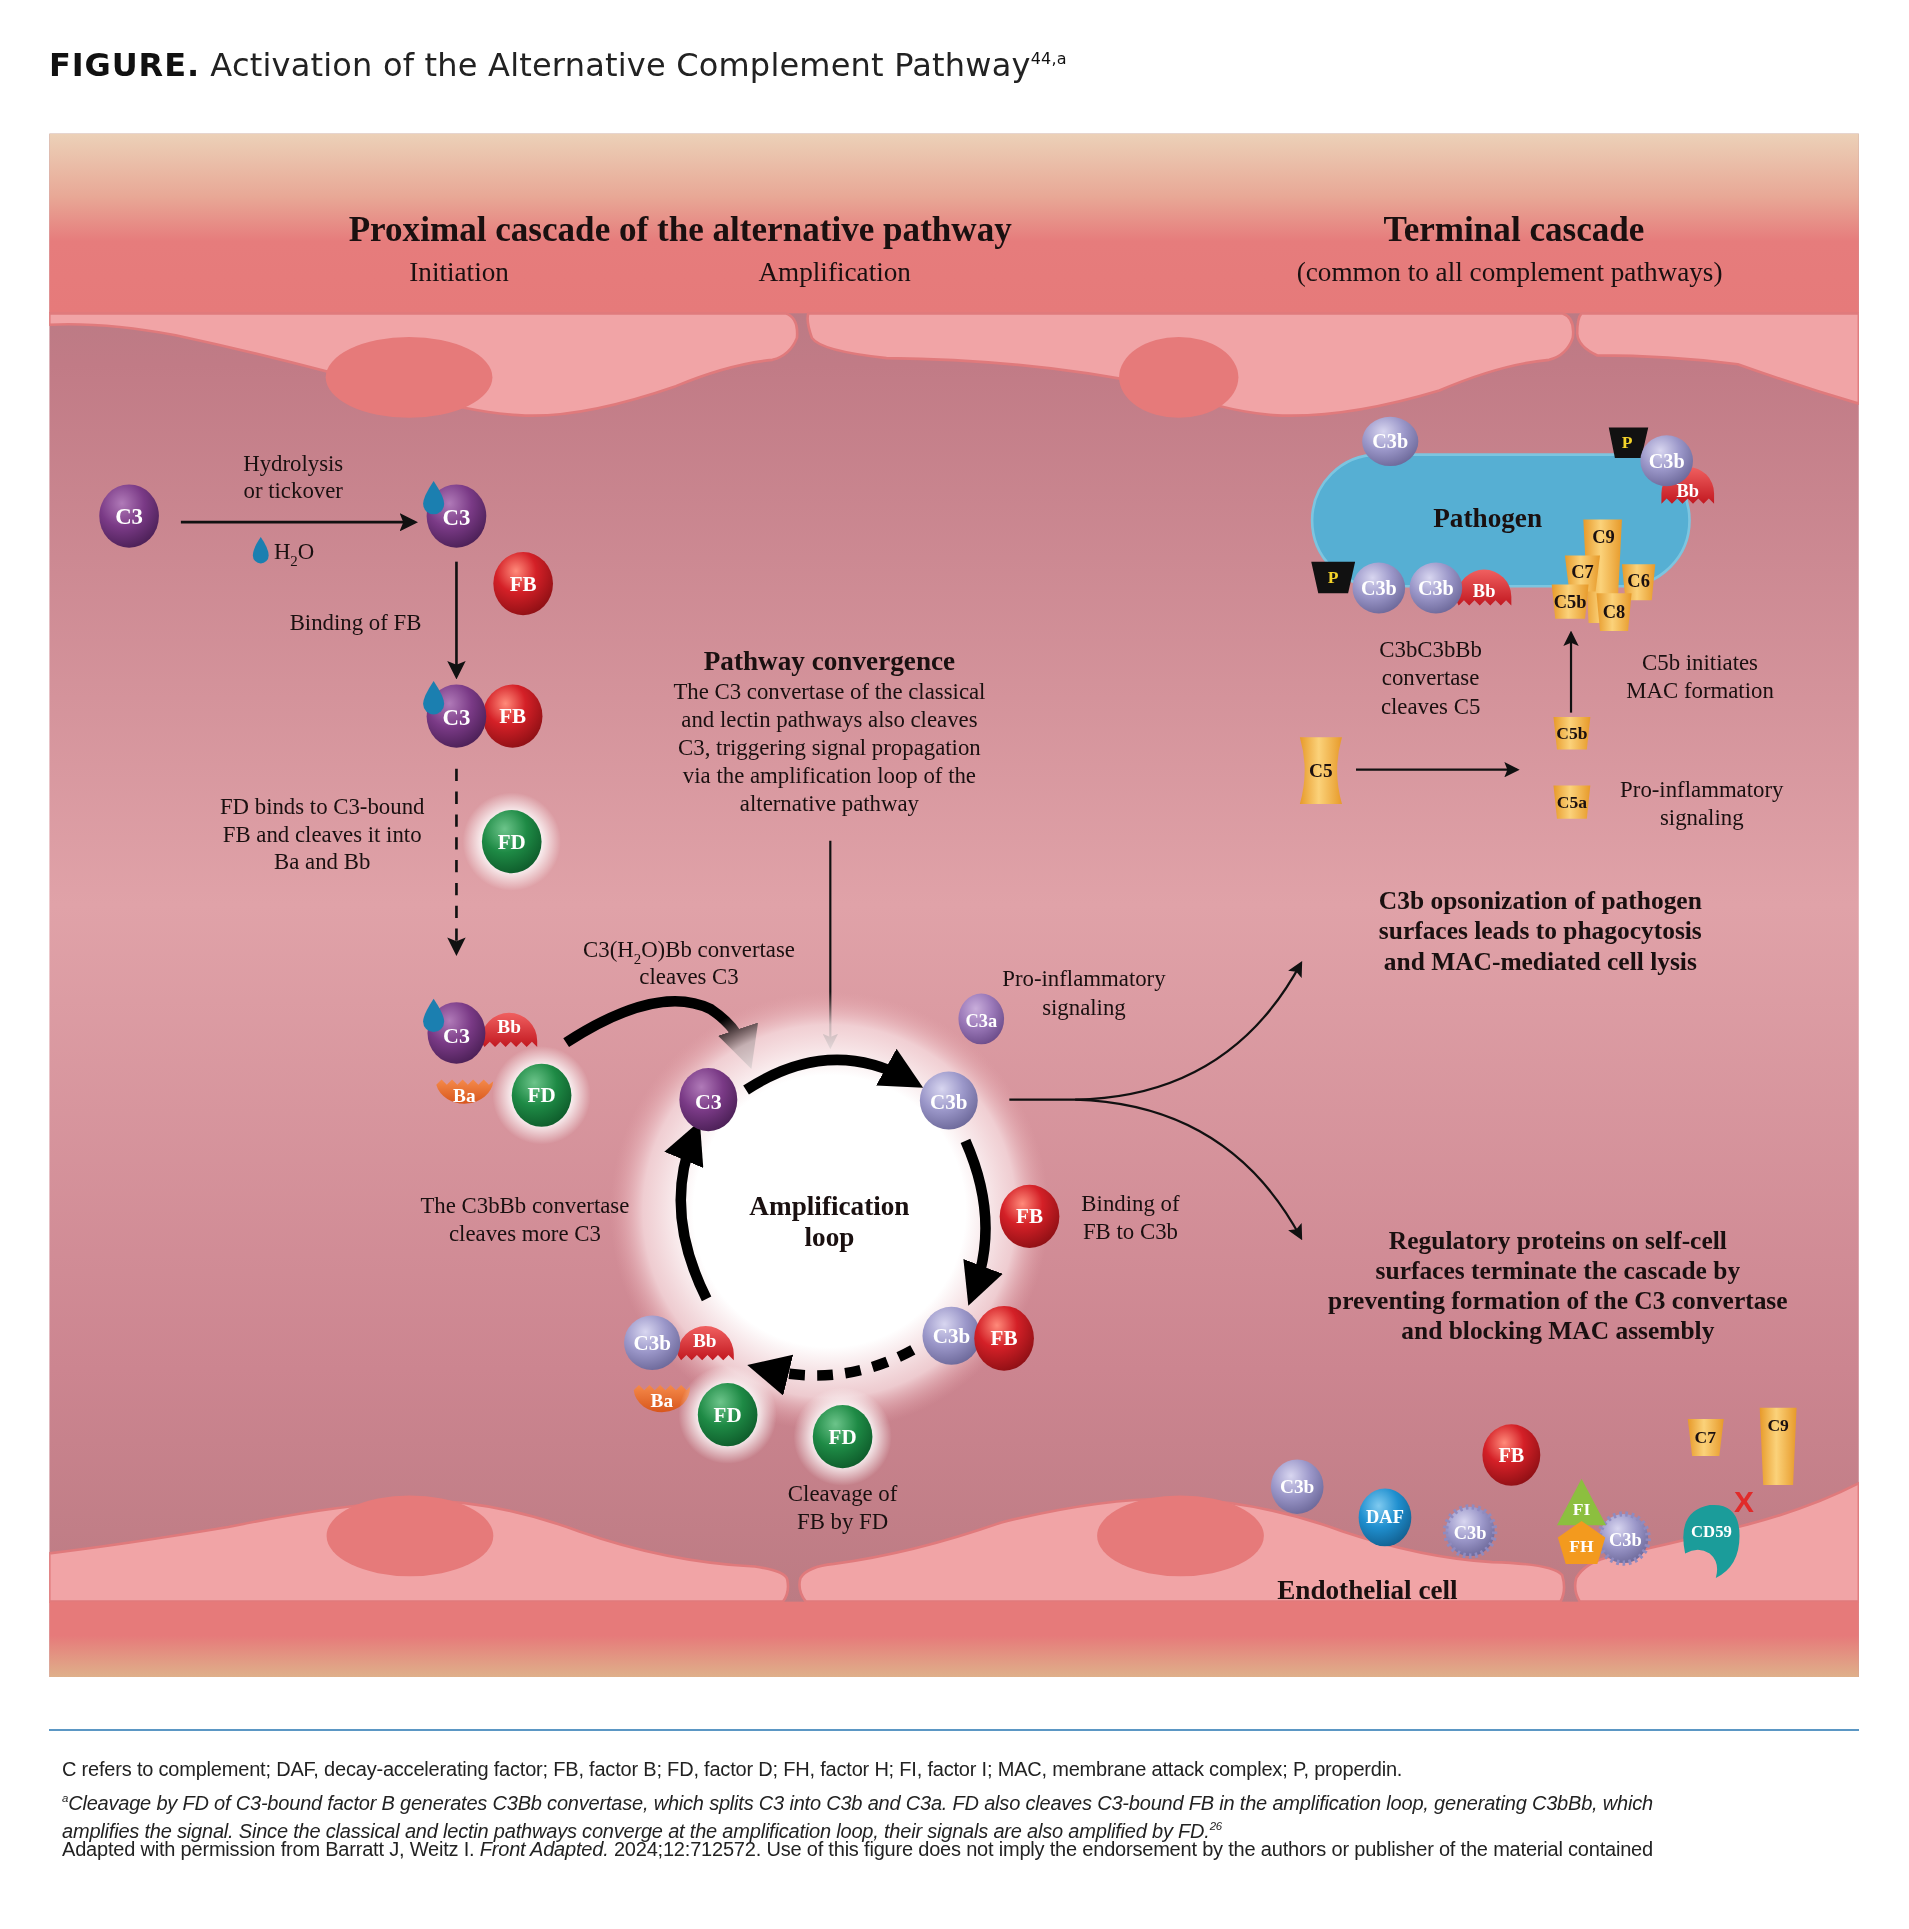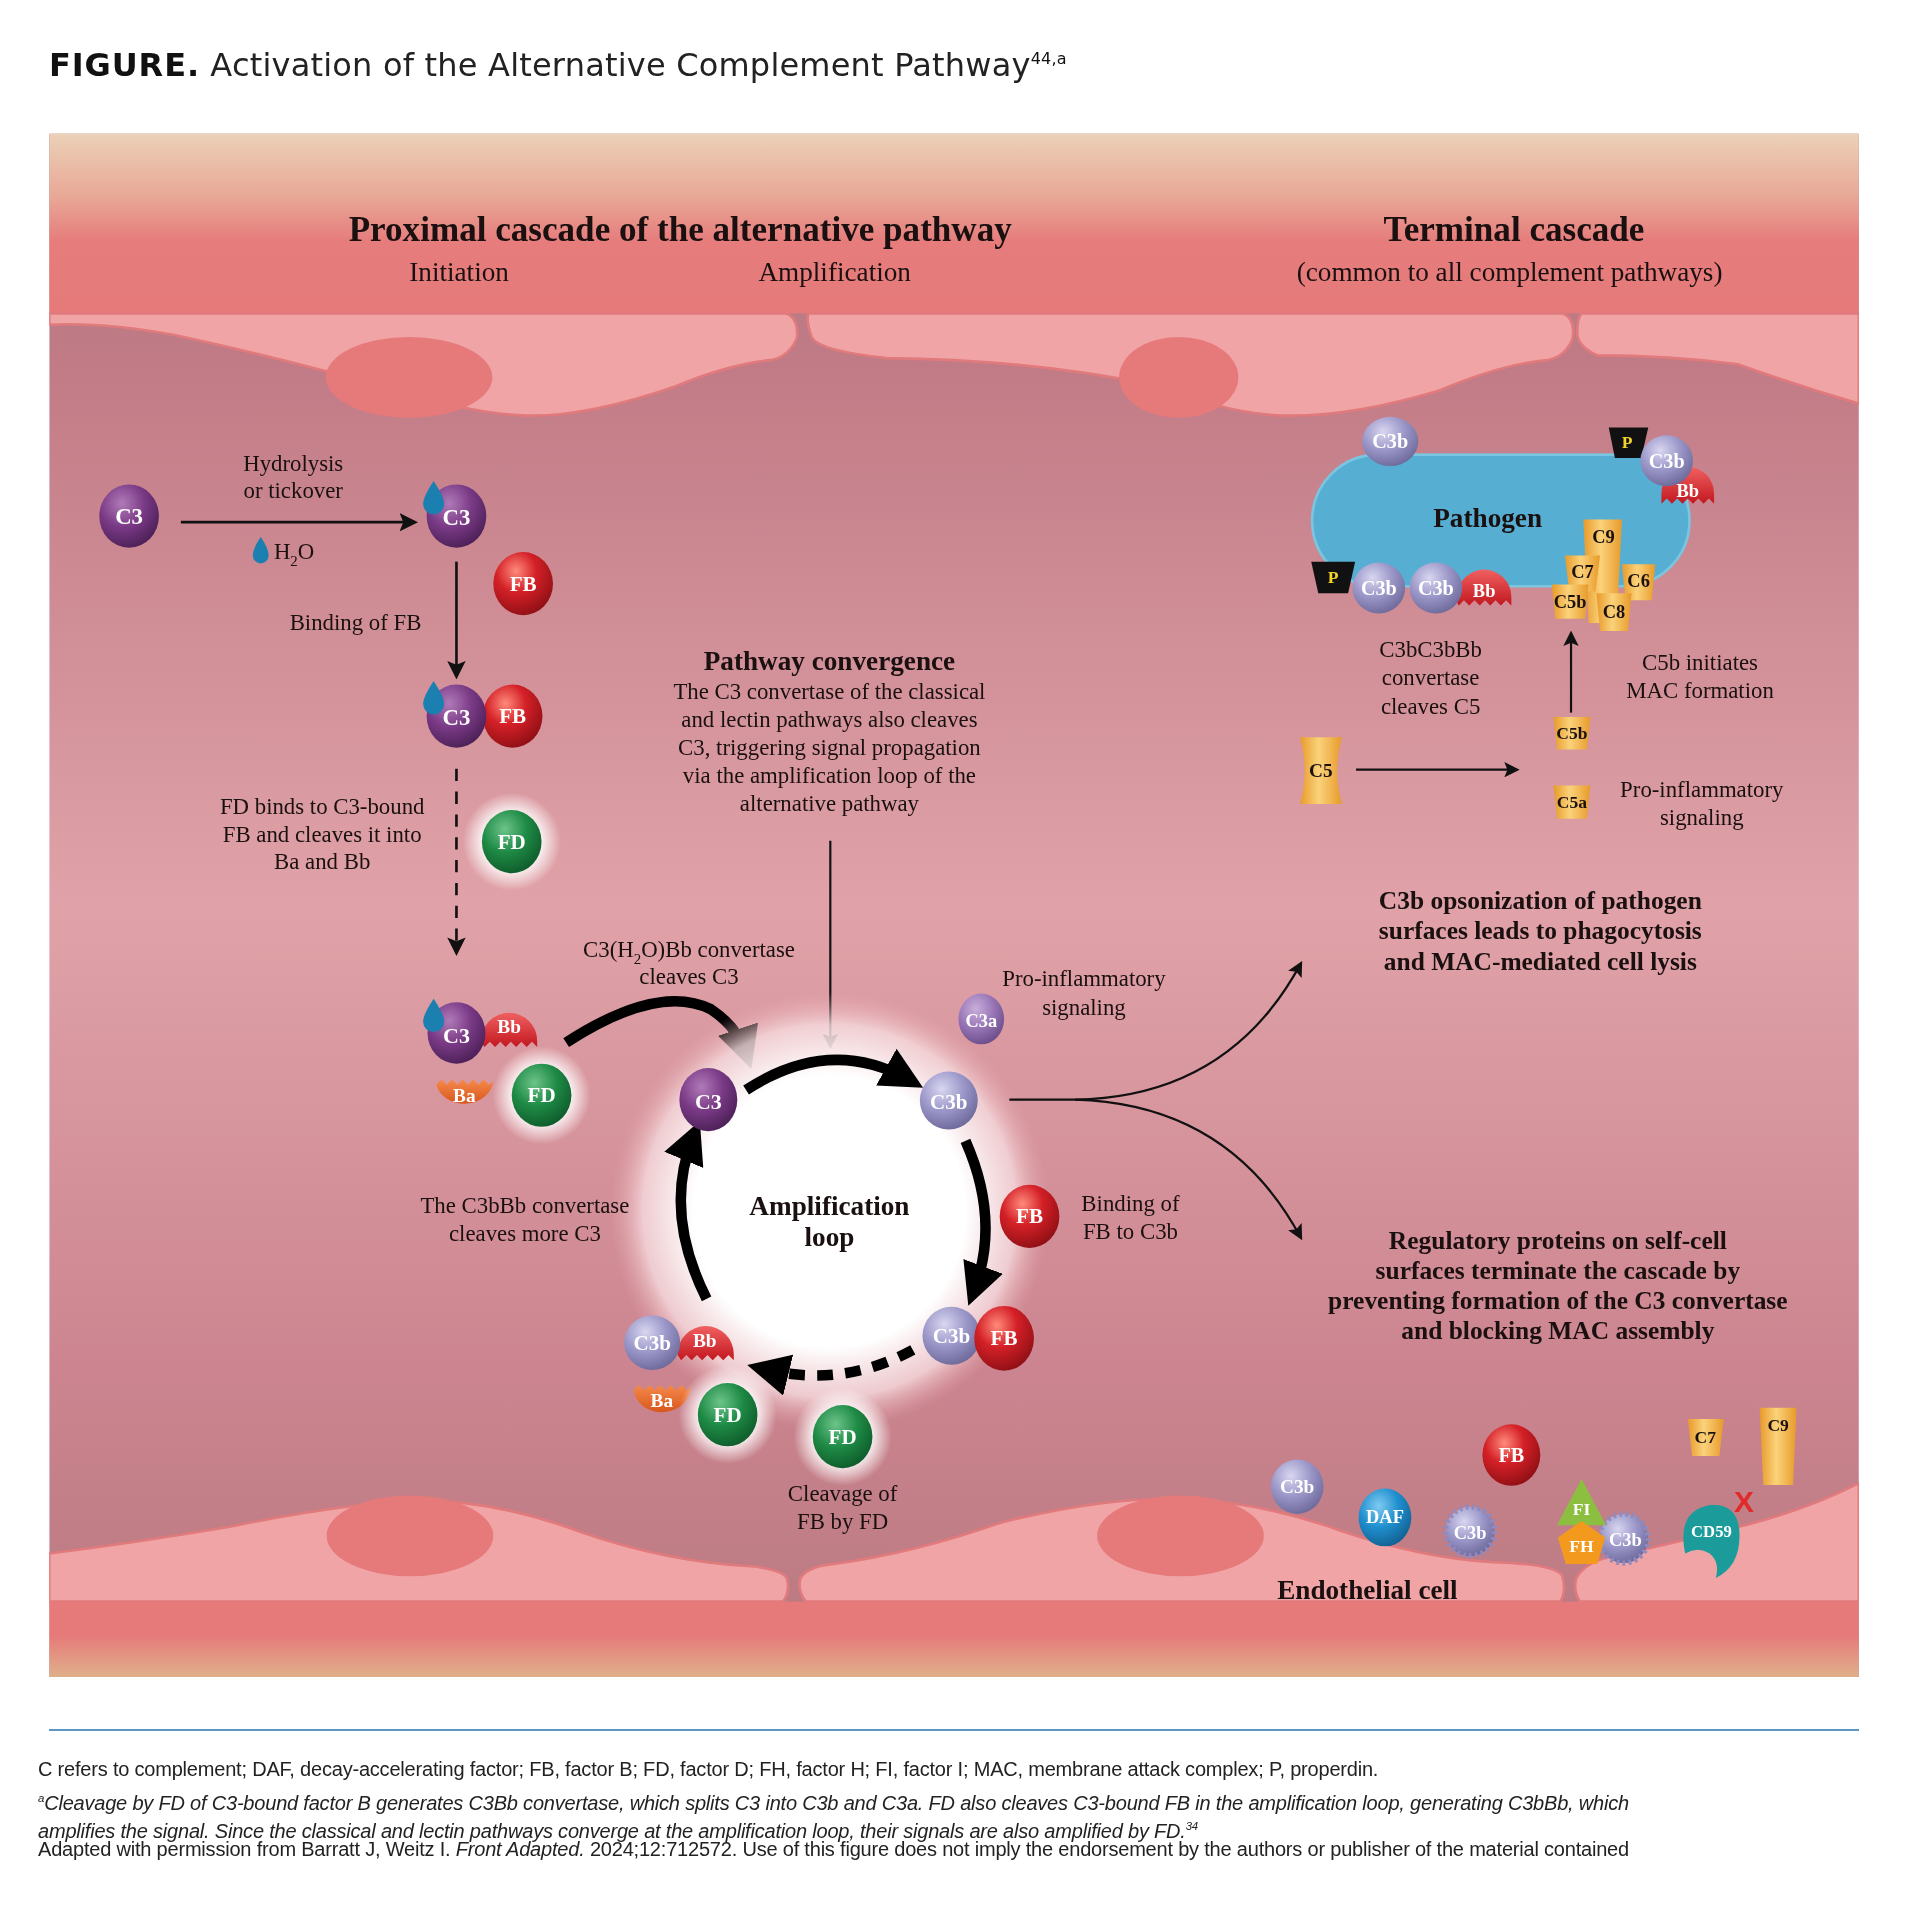--- a/index.html
+++ b/index.html
@@ -6,21 +6,21 @@
   body { width:1909px; height:1929px; position:relative; overflow:hidden; font-family:"Liberation Sans", sans-serif; }
   .title { position:absolute; left:49px; top:46px; font-size:32px; color:#111; white-space:nowrap; font-family:"DejaVu Sans", sans-serif; letter-spacing:0.2px;text-align:right; }
   .title .fig { font-weight:bold; letter-spacing:0.9px; }
   .title .rest { font-weight:normal; color:#222; }
   .title sup { font-size:16px; }
   #fig { position:absolute; left:0; top:0; }
   .lbl { font-family:"Liberation Serif", serif; fill:#1a1010; }
   .mol { font-family:"Liberation Serif", serif; font-weight:bold; fill:#ffffff; text-anchor:middle; dominant-baseline:central; }
   .moldark { font-family:"Liberation Serif", serif; font-weight:bold; fill:#1a1010; text-anchor:middle; dominant-baseline:central; }
   .rule { position:absolute; left:49px; top:1729px; width:1810px; height:1.8px; background:#5b97c4; }
-  .foot { position:absolute; left:38px; width:1835px; font-family:"Liberation Sans", sans-serif; font-size:20px; color:#222; line-height:23px; letter-spacing:-0.2px; }
+  .foot { position:absolute; left:62px; width:1835px; font-family:"Liberation Sans", sans-serif; font-size:20px; color:#222; line-height:23px; letter-spacing:-0.2px; }
   .foot i { font-style:italic; }
   .foot sup { font-size:11.4px; }
 </style>
 </head>
 <body>
 
 <div class="title">
   <span class="fig">FIGURE.</span>
   <span class="rest">Activation of the Alternative Complement Pathway</span><sup>44,a</sup>
 </div>
@@ -372,18 +372,18 @@
     <text x="2026" y="1624" class="moldark" font-size="20">C9</text>
   </g>
   <text x="1558" y="1822" text-anchor="middle" class="lbl" font-size="31" font-weight="bold">Endothelial cell</text>
 </svg>
 
 <div class="rule"></div>
 
 <div class="foot" style="top:1758px;">C refers to complement; DAF, decay-accelerating factor; FB, factor B; FD, factor D; FH, factor H; FI, factor I; MAC, membrane attack complex; P, properdin.</div>
 <div class="foot" style="top:1787px;font-style:italic;">
   <sup>a</sup><span>Cleavage by FD of C3-bound factor B generates C3Bb convertase, which splits C3 into C3b and C3a. FD also cleaves C3-bound FB in the amplification loop, generating C3bBb, which</span><br>
-  <span>amplifies the signal. Since the classical and lectin pathways converge at the amplification loop, their signals are also amplified by FD.</span><sup>34</sup>
+  <span>amplifies the signal. Since the classical and lectin pathways converge at the amplification loop, their signals are also amplified by FD.</span><sup>26</sup>
 </div>
 <div class="foot" style="top:1838px;">
   <span>Adapted with permission from Barratt J, Weitz I. </span><i>Front Adapted.</i><span> 2024;12:712572. Use of this figure does not imply the endorsement by the authors or publisher of the material contained</span><br>
 </div>
 
 
 </body></html>

